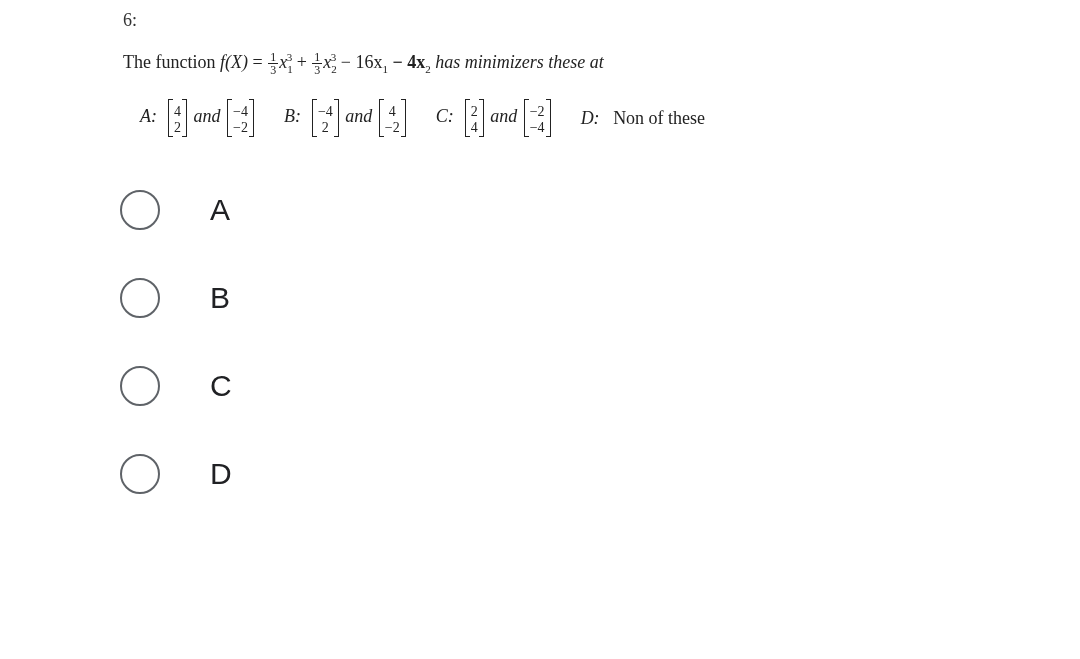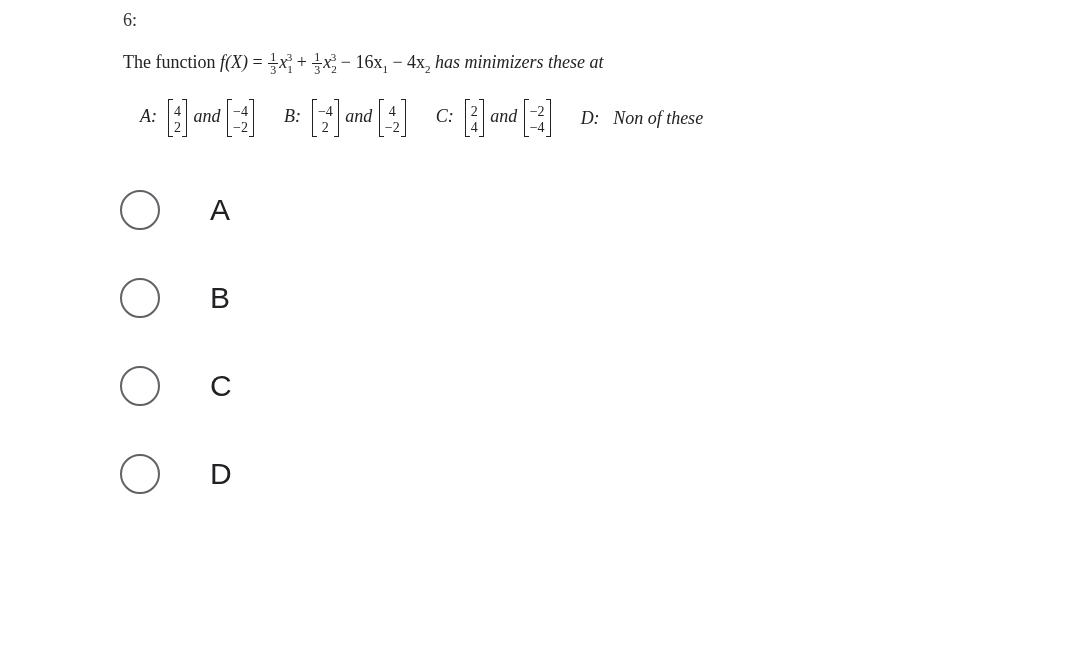--- a/index.html
+++ b/index.html
@@ -132,21 +132,21 @@
 
 <div class="question-image">
   <div class="question-number">6:</div>
   <div class="question-text">
     <span style="font-style: normal;">The function </span><span class="formula"><span>f(X)</span><span style="font-style: normal;"> = </span><span class="frac">
           <span class="num">1</span>
           <span class="den">3</span>
         </span><span>x</span><sub>1</sub><sup style="margin-left:-6px;">3</sup><span style="font-style: normal;"> + </span><span class="frac">
           <span class="num">1</span>
           <span class="den">3</span>
-        </span><span>x</span><sub>2</sub><sup style="margin-left:-6px;">3</sup><span style="font-style: normal;"> − 16x</span><sub>1</sub><span style="font-style: normal;"> − 4x</span><sub>2</sub></span><span> has minimizers these at</span>
+        </span><span>x</span><sub>2</sub><sup style="margin-left:-6px;">3</sup><span style="font-style: normal;"> − 16x</span><sub>1</sub><span style="font-style: normal; font-weight: bold;"> − 4x</span><sub>2</sub></span><span> has minimizers these at</span>
   </div>
   <div class="options-row">
     <div>
       <span class="option-label">A:</span>&nbsp;
       <span class="matrix"><span class="matrix-col">
             <span>4</span>
             <span>2</span>
           </span></span>
       <span style="font-style:italic;">and</span>
       <span class="matrix"><span class="matrix-col">
@@ -173,21 +173,21 @@
             <span>4</span>
           </span></span>
       <span style="font-style:italic;">and</span>
       <span class="matrix"><span class="matrix-col">
             <span>−2</span>
             <span>−4</span>
           </span></span>
     </div>
     <div>
       <span class="option-label">D:</span>&nbsp;&nbsp;
-      <span style="font-style:italic;text-align:center;">Non of these</span>
+      <span style="text-align:center;">Non of these</span>
     </div>
   </div>
 </div>
 
 <div class="answer-options">
   <div class="answer-row">
     <div class="radio"></div>
     <div class="answer-letter">A</div>
   </div>
   <div class="answer-row">

